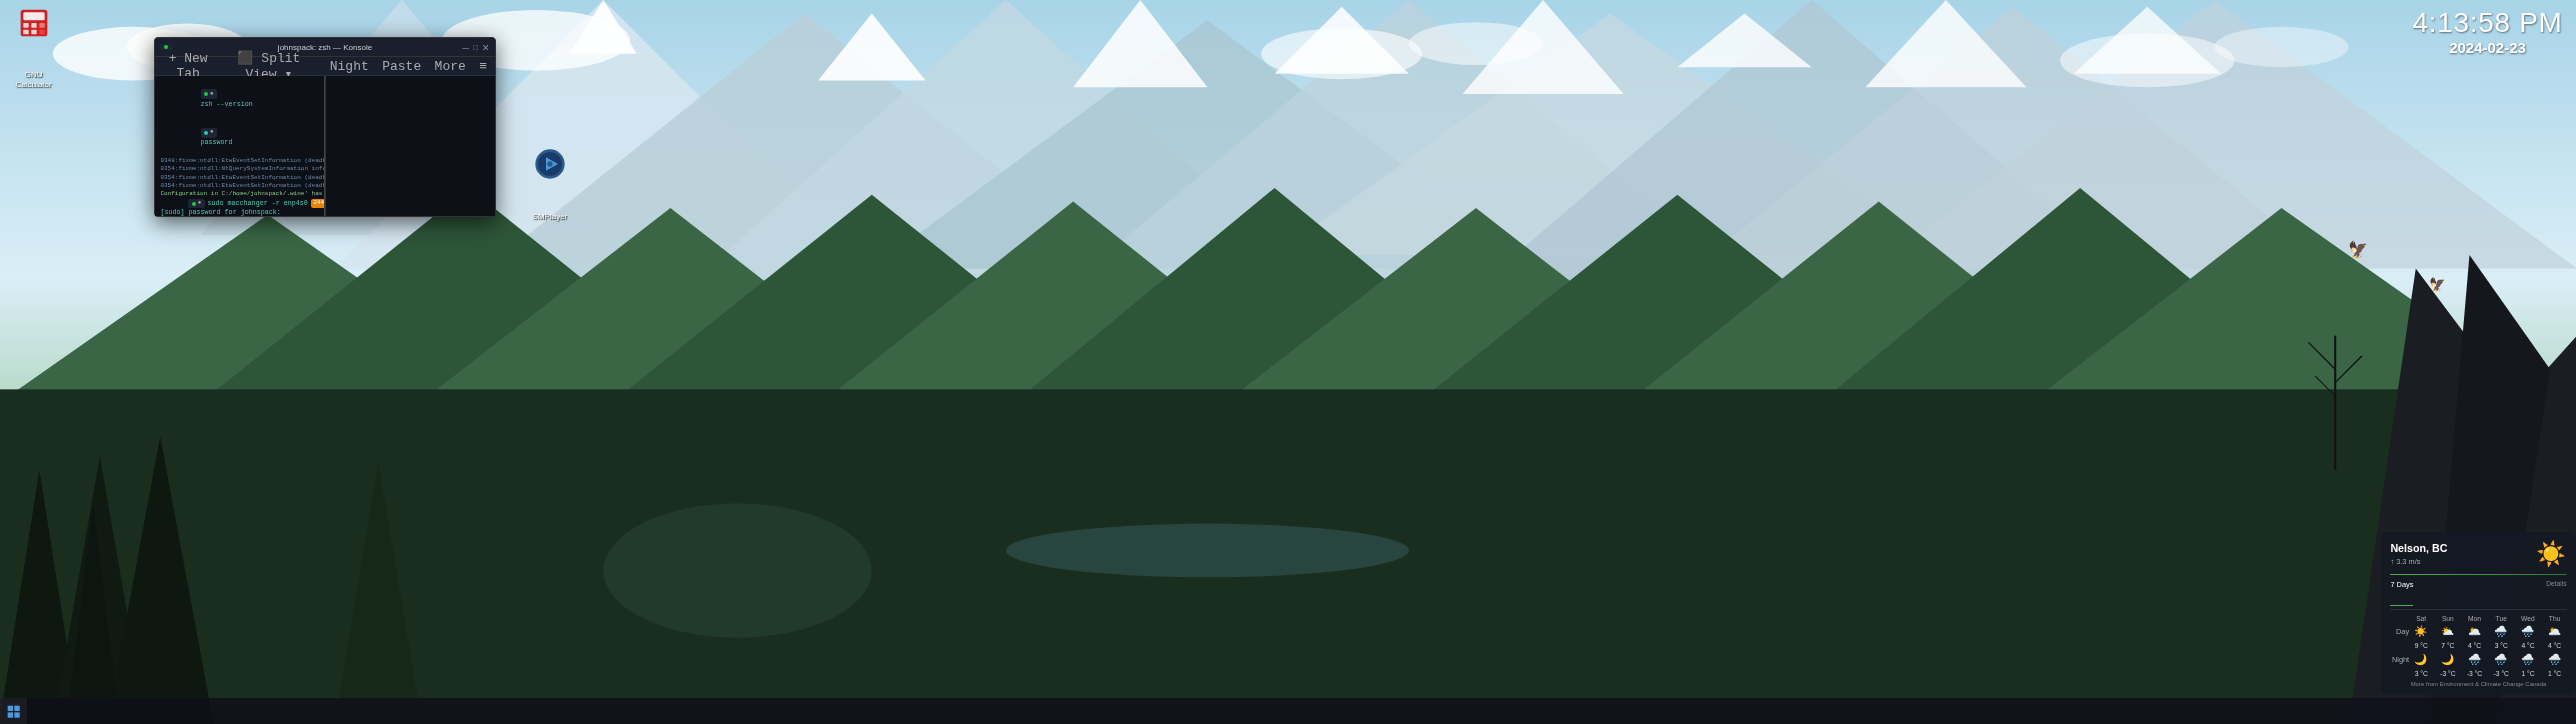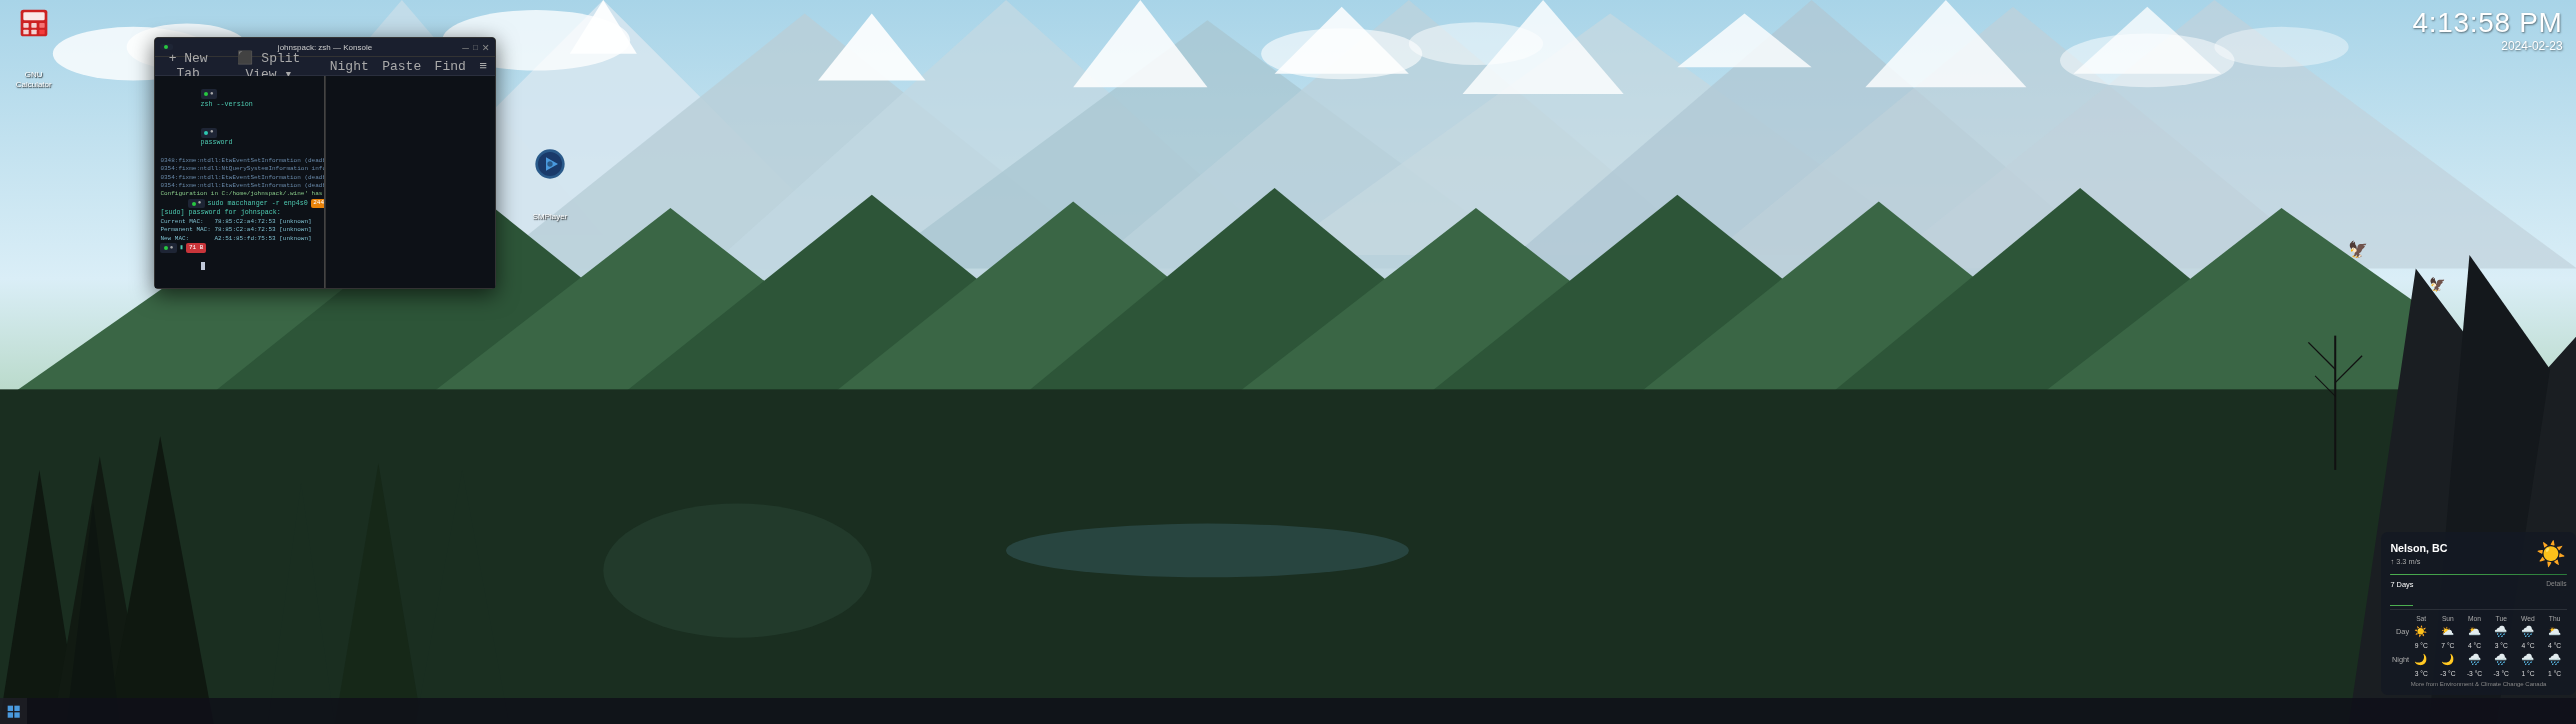--- a/index.html
+++ b/index.html
@@ -90,31 +90,32 @@
       text-align: right;
       text-shadow: 0.7px 0.7px 2px rgba(0,0,0,0.5);
       z-index: 50;
     }
     .clock-time {
       font-size: 28px;
       font-weight: 300;
       letter-spacing: 0.7px;
     }
     .clock-date {
-      font-size: 12px;
-      font-weight: 400;
+      font-size: 15px;
+      font-weight: 700;
+      text-align: center;
     }
 
     
     .terminal-window {
       position: absolute;
       top: 37px;
       left: 154px;
       width: 342px;
-      height: 252px;
+      height: 180px;
       background: #0d1117;
       border: 0.7px solid #333;
       border-radius: 4px;
       display: flex;
       flex-direction: column;
       z-index: 200;
       box-shadow: 0 5.4px 21.5px rgba(0,0,0,0.6);
     }
 
     .terminal-titlebar {
@@ -509,21 +510,21 @@
     <div class="terminal-toolbar">
       <button class="terminal-toolbar-btn">
         <span>+</span> New Tab
       </button>
       <button class="terminal-toolbar-btn">
         ⬛ Split View <span>▾</span>
       </button>
       <div style="flex:1"></div>
       <button class="terminal-toolbar-btn">Night</button>
       <button class="terminal-toolbar-btn">Paste</button>
-      <button class="terminal-toolbar-btn">Find</button>
+      <button class="terminal-toolbar-btn">More</button>
       <button class="terminal-toolbar-btn">≡</button>
     </div>
 
     <div class="terminal-body">
 
       <div class="terminal-pane">
 
         <div class="term-line">
           <span class="tab-indicator">
             <span class="tab-dot tab-dot-green"></span>

